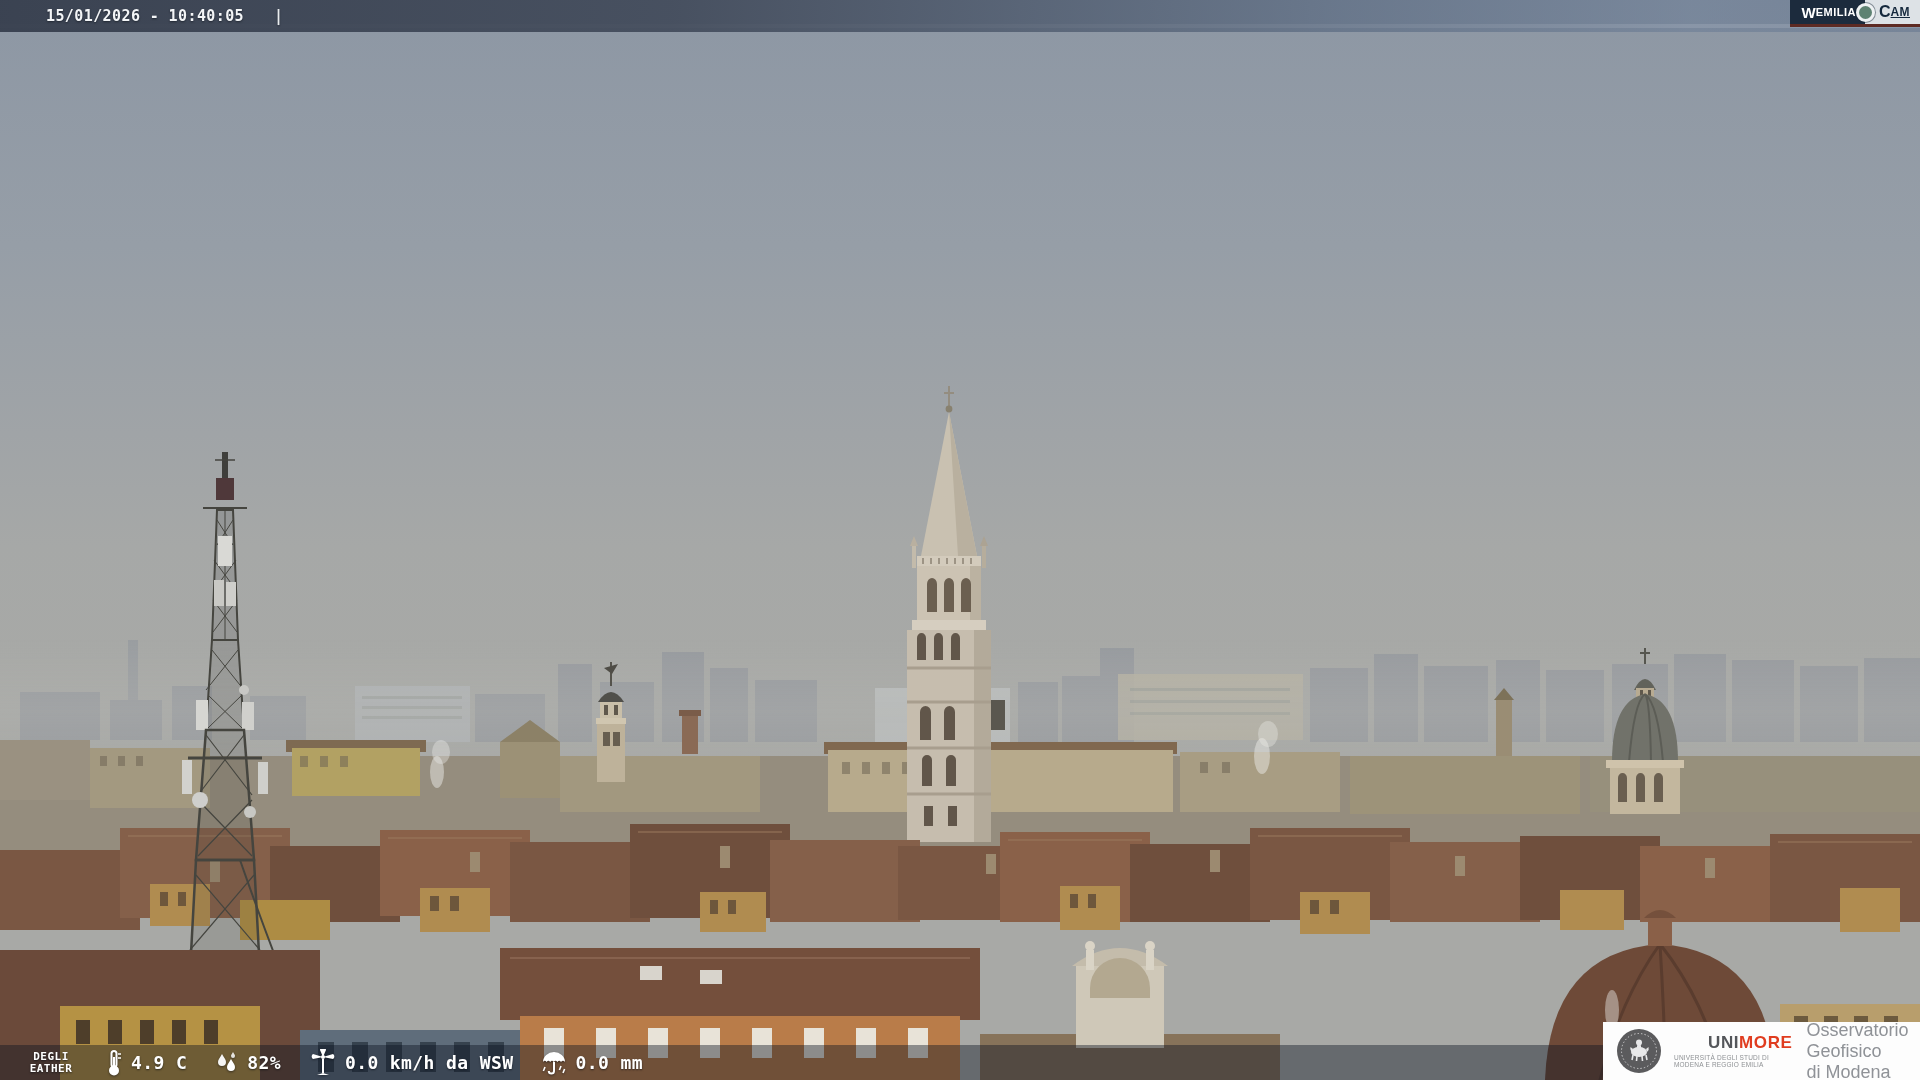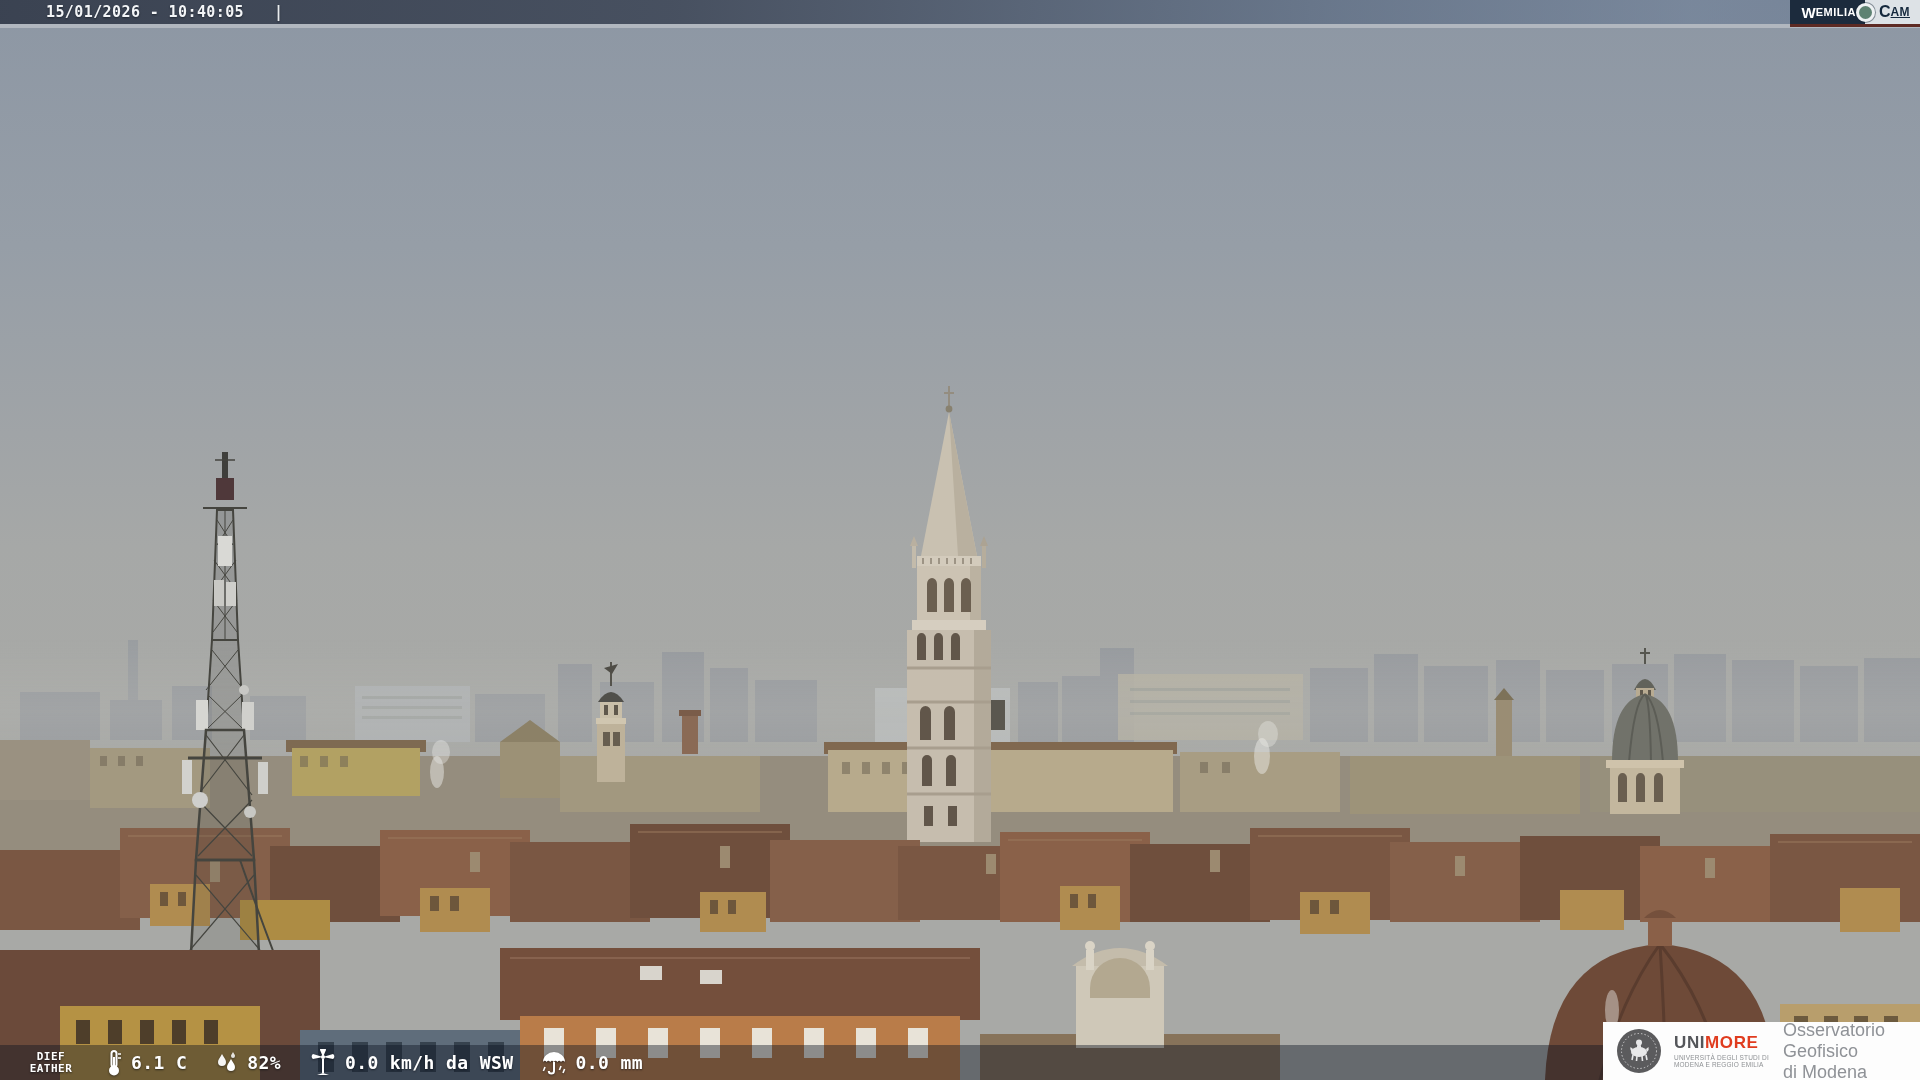--- a/index.html
+++ b/index.html
@@ -1,21 +1,21 @@
 <!DOCTYPE html>
 <html><head>
 <meta charset="utf-8">
 <style>
   html,body{margin:0;padding:0;background:#222;}
   .stage{position:relative;width:1920px;height:1080px;overflow:hidden;
          font-family:"DejaVu Sans Mono","Liberation Sans",monospace;}
   .scene-svg{position:absolute;inset:0;width:1920px;height:1080px;display:block;}
 
   
-  .topbar{position:absolute;top:0;left:0;width:1920px;height:24px;
+  .topbar{position:absolute;top:0;left:0;width:1920px;height:32px;
     background:linear-gradient(90deg,
       rgba(56,64,79,.97) 0%, rgba(66,75,91,.93) 35%,
       rgba(92,108,131,.72) 70%, rgba(104,122,148,.55) 88%, rgba(96,114,140,.5) 100%);
     display:flex;align-items:center;color:#f3f5f7;font-size:15px;font-weight:bold;
     letter-spacing:.4px;text-shadow:0 1px 2px rgba(10,14,22,.55);z-index:6;}
   .topbar-underline{position:absolute;top:24px;left:0;width:1920px;height:4px;
     background:rgba(205,210,214,.55);z-index:5;}
   .tb-date{margin-left:46px;white-space:nowrap;}
   .tb-sep{margin:0 30px;opacity:.95;}
   .tb-title{white-space:nowrap;}
@@ -44,21 +44,21 @@
   .wbar-items{display:flex;align-items:center;margin-left:22px;gap:27px;}
   .witem{display:flex;align-items:center;gap:7px;font-size:18px;font-weight:bold;
         letter-spacing:.4px;white-space:nowrap;}
   .witem svg{display:block;filter:drop-shadow(0 1px 1px rgba(5,8,15,.5));}
 
   
   .ubox{position:absolute;left:1603px;top:1022px;width:317px;height:58px;background:#fdfdfd;
         display:flex;align-items:center;z-index:8;font-family:"Liberation Sans",sans-serif;}
   .ubox-seal{margin-left:13px;flex:0 0 auto;}
   .ubox-mark{margin-left:12px;flex:0 0 auto;}
-  .umark-word{font-size:17px;font-weight:bold;letter-spacing:.6px;line-height:18px;}
+  .umark-word{font-size:17px;font-weight:bold;letter-spacing:.6px;line-height:18px;margin-left:34px;}
   .umark-uni{color:#54565a;}
   .umark-more{color:#e03c1f;}
   .umark-sub{font-size:6.5px;color:#8e9194;line-height:7.5px;margin-top:2px;letter-spacing:.2px;}
   .ubox-obs{margin-left:14px;color:#8f9297;font-size:18px;line-height:21px;}
 
   .overlay-text{user-select:none;}
 </style>
 </head>
 <body>
 
@@ -410,34 +410,34 @@
     </div>
     <div class="wcam-circle"></div>
     <div class="wcam-light">
       <span class="big">C</span>
         <span class="small">AM</span>
     </div>
   </div>
 
   <div class="wbar overlay-text">
     <div class="wbar-label">
-      <div>DIEF</div>
+      <div>DEGLI</div>
       <div>EATHER</div>
     </div>
     <div class="wbar-items">
 
       <div class="witem">
         <svg width="20" height="28" viewBox="0 0 20 28">
           <rect x="7.5" y="2" width="5" height="16" rx="2.5" fill="none" stroke="#fff" stroke-width="2"></rect>
           <rect x="9" y="8" width="2" height="11" fill="#fff"></rect>
           <circle cx="10" cy="21.5" r="5" fill="#fff"></circle>
           <line x1="14" y1="5" x2="17" y2="5" stroke="#fff" stroke-width="1.5"></line>
           <line x1="14" y1="9" x2="17" y2="9" stroke="#fff" stroke-width="1.5"></line>
         </svg>
-        <span>6.1 C</span>
+        <span>4.9 C</span>
       </div>
 
       <div class="witem">
         <svg width="26" height="26" viewBox="0 0 26 26" fill="#fff">
           <path d="M8,4 C10,7.5 12,9.5 12,12 a4,4 0 0 1 -8,0 C4,9.5 6,7.5 8,4 Z" opacity=".95"></path>
           <path d="M17,9 C19,12.5 21,14.5 21,17 a4,4 0 0 1 -8,0 C13,14.5 15,12.5 17,9 Z"></path>
           <path d="M19,2 C20,3.8 21,4.8 21,6 a2,2 0 0 1 -4,0 C17,4.8 18,3.8 19,2 Z" opacity=".85"></path>
         </svg>
         <span>82%</span>
       </div>

